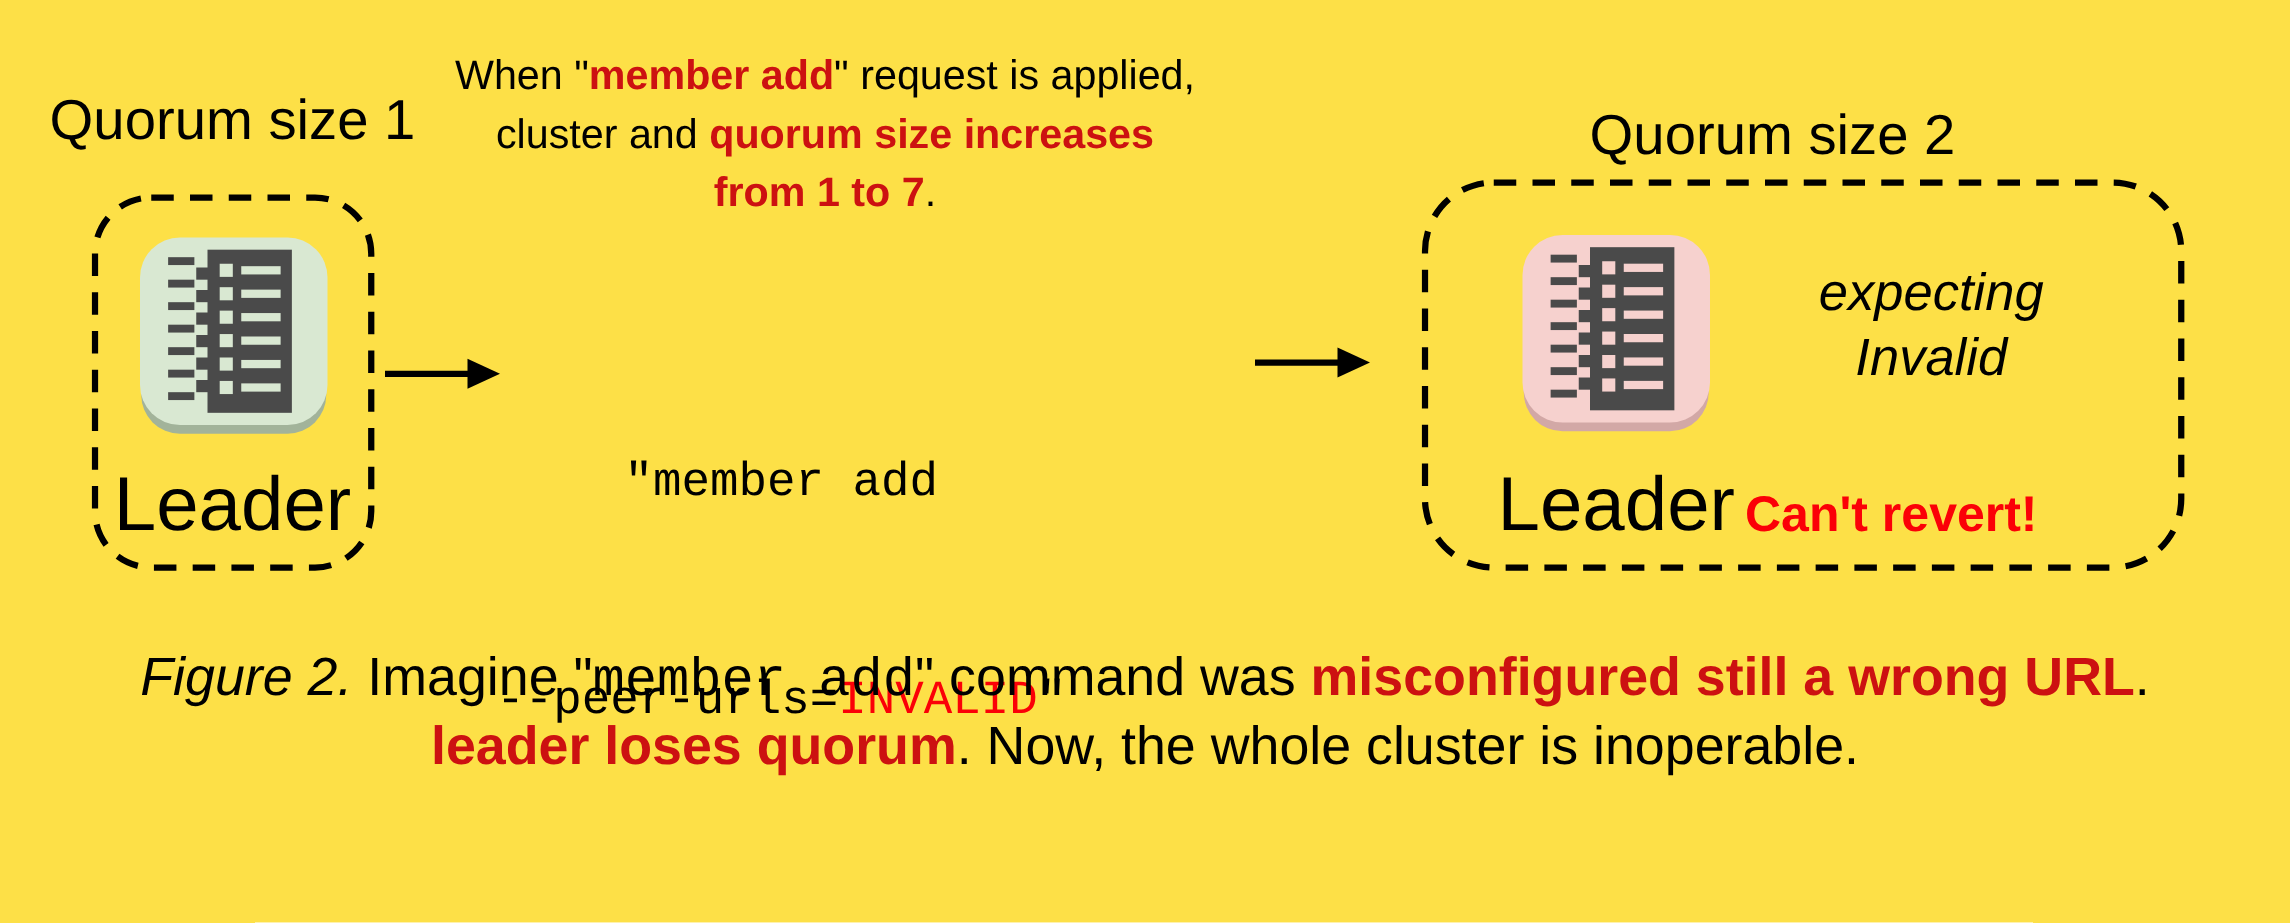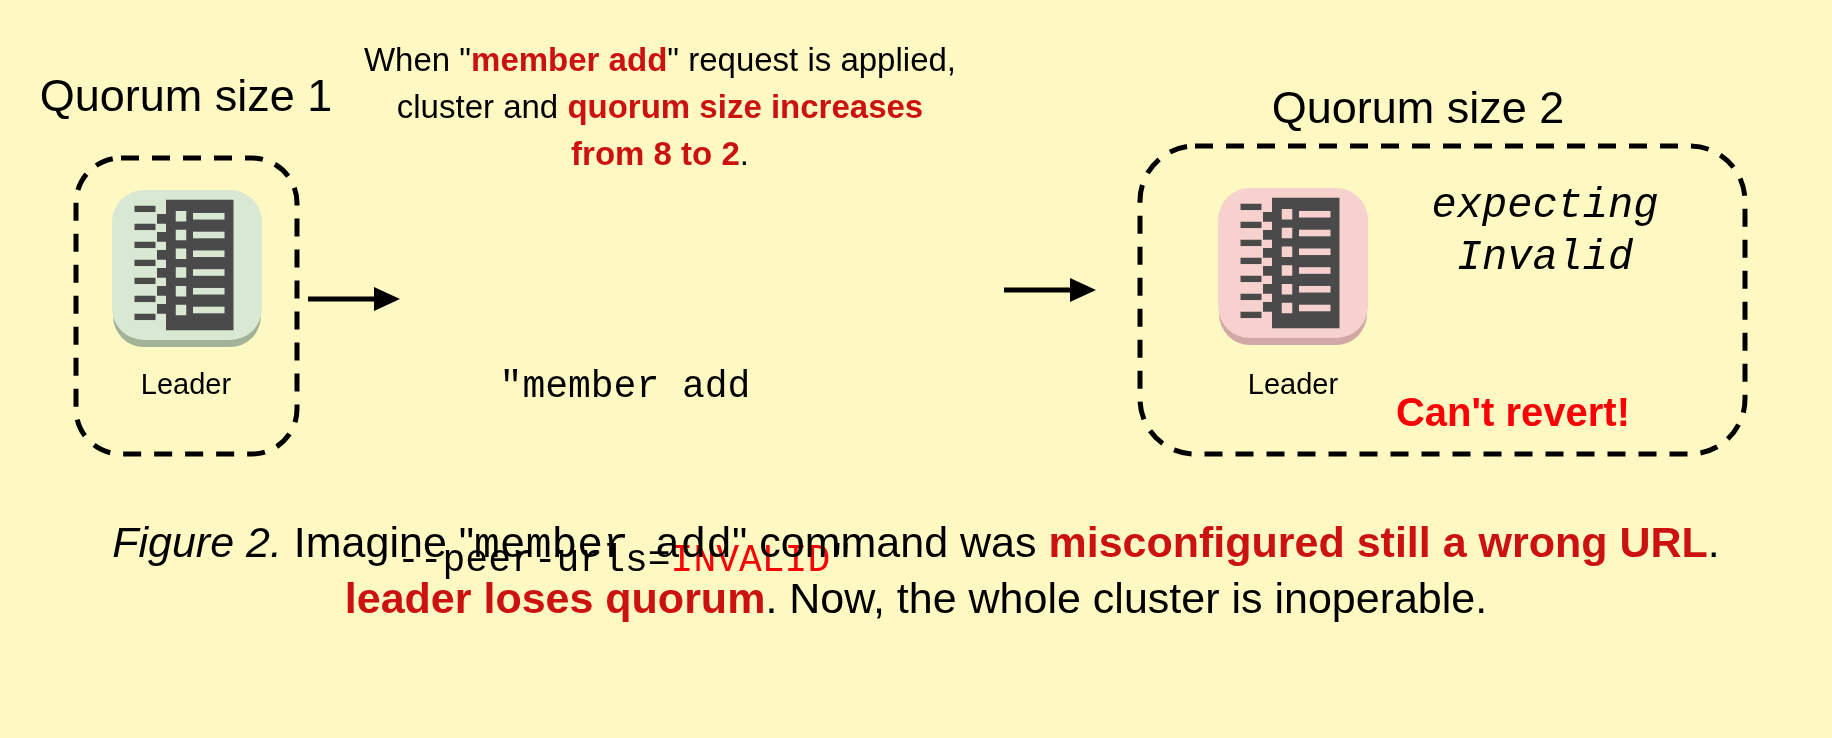--- a/index.html
+++ b/index.html
@@ -7,36 +7,36 @@
     --bright-red:#fb0007;
     --green-node:#d9e8d2;
     --green-edge:#a2b39a;
     --pink-node:#f6d1ce;
     --pink-edge:#d2a8a6;
     --icon-dark:#4a4a4a;
     --ink:#000000;
   }
   html,body{margin:0;padding:0;background:#ffffff;}
   .stage{
-    position:relative;width:1832px;height:738px;background:#fef9c3;overflow:hidden;
+    position:relative;width:1832px;height:738px;background:#fde047;overflow:hidden;
     font-family:"Liberation Sans",sans-serif;color:var(--ink);
   }
   .abs{position:absolute;}
   .ctr{text-align:center;}
   .title{font-size:45px;letter-spacing:0;}
   .node{
     width:150px;height:150px;border-radius:32px;
   }
   .node.green{background:var(--green-node);box-shadow:0 8px 0 -1px var(--green-edge);}
   .node.pink{background:var(--pink-node);box-shadow:0 8px 0 -1px var(--pink-edge);}
   .node svg{display:block;width:150px;height:150px;}
   .glyph-dark{fill:var(--icon-dark);}
   .node.green .hole{fill:var(--green-node);}
   .node.pink .hole{fill:var(--pink-node);}
-  .leader{font-size:29px;}
+  .leader{font-size:61px;}
   .annotation{font-size:33px;line-height:47px;}
   .annotation b{color:var(--crimson);font-weight:bold;}
   .command{font-family:"Liberation Mono",monospace;font-size:38px;line-height:58px;white-space:pre;}
   .command .invalid{color:var(--bright-red);}
   .status{font-style:italic;font-size:42px;line-height:52px;}
   .warning{font-weight:bold;font-size:40px;color:var(--bright-red);}
   .caption{font-size:43px;line-height:52px;}
   .caption .fig{font-style:italic;}
   .caption .code{font-family:"Liberation Mono",monospace;}
   .caption b{color:var(--crimson);font-weight:bold;}
@@ -91,21 +91,21 @@
   <div class="abs ctr leader" style="left:36px;top:368px;width:300px;">Leader</div>
 
   <svg class="abs" style="left:306px;top:279px;" width="96" height="40">
     <line x1="2" y1="20" x2="70" y2="20" stroke="#000" stroke-width="5"></line>
     <polygon points="68,8 94,20 68,32" fill="#000"></polygon>
   </svg>
 
   <div class="abs ctr annotation" style="left:355px;top:36px;width:610px;">
     <div><span>When "</span><b>member add</b><span>" request is applied,</span></div>
     <div><span>cluster and </span><b>quorum size increases</b></div>
-    <div><b>from 8 to 2</b><span>.</span></div>
+    <div><b>from 1 to 7</b><span>.</span></div>
   </div>
 
   <div class="abs ctr command" style="left:320px;top:242px;width:610px;">
     <div>"member add</div>
     <div><span>--peer-urls=</span><span class="invalid">INVALID</span><span>"</span></div>
   </div>
 
   <svg class="abs" style="left:1002px;top:270px;" width="96" height="40">
     <line x1="2" y1="20" x2="70" y2="20" stroke="#000" stroke-width="5"></line>
     <polygon points="68,8 94,20 68,32" fill="#000"></polygon>
@@ -147,21 +147,21 @@
         <rect x="42.5" y="64" width="7" height="7"></rect>
           <rect x="54" y="65.3" width="21" height="4.4"></rect>
         <rect x="42.5" y="76.5" width="7" height="7"></rect>
           <rect x="54" y="77.8" width="21" height="4.4"></rect>
       </g>
     </svg>
   </div>
 
   <div class="abs ctr leader" style="left:1143px;top:368px;width:300px;">Leader</div>
 
-  <div class="abs ctr status" style="left:1395px;top:180px;width:300px;font-family:Liberation Mono, monospace;">
+  <div class="abs ctr status" style="left:1395px;top:208px;width:300px;">
     <div>expecting</div>
     <div>Invalid</div>
   </div>
 
   <div class="abs ctr warning" style="left:1363px;top:390px;width:300px;">Can't revert!</div>
 
   <div class="abs ctr caption" style="left:0px;top:516px;width:1832px;">
     <div><span class="fig">Figure 2.</span><span> Imagine "</span><span class="code">member add</span><span>" command was </span><b>misconfigured still a wrong URL</b><span>.</span></div>
     <div><b>leader loses quorum</b><span>. Now, the whole cluster is inoperable.</span></div>
   </div>

